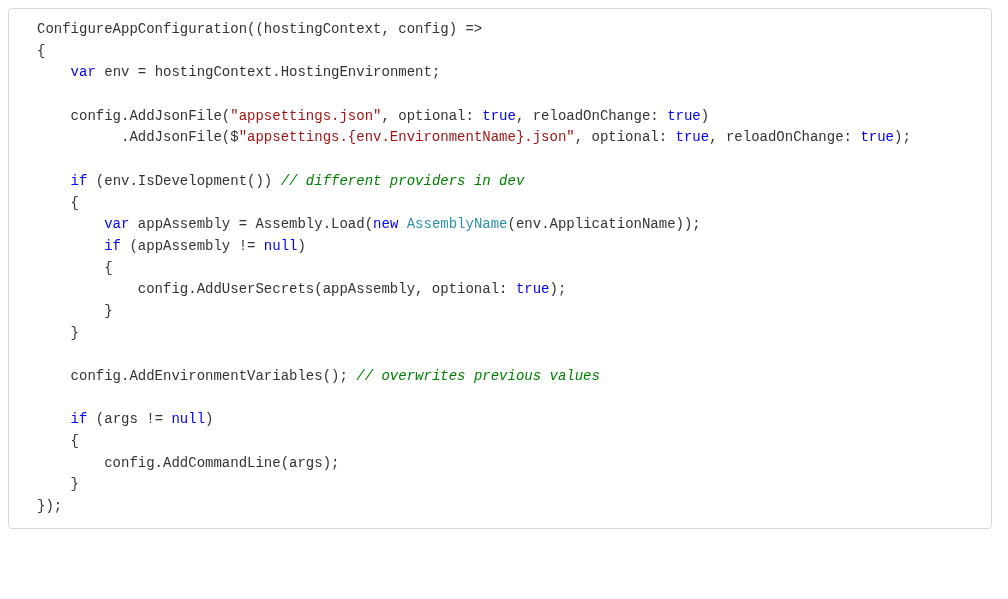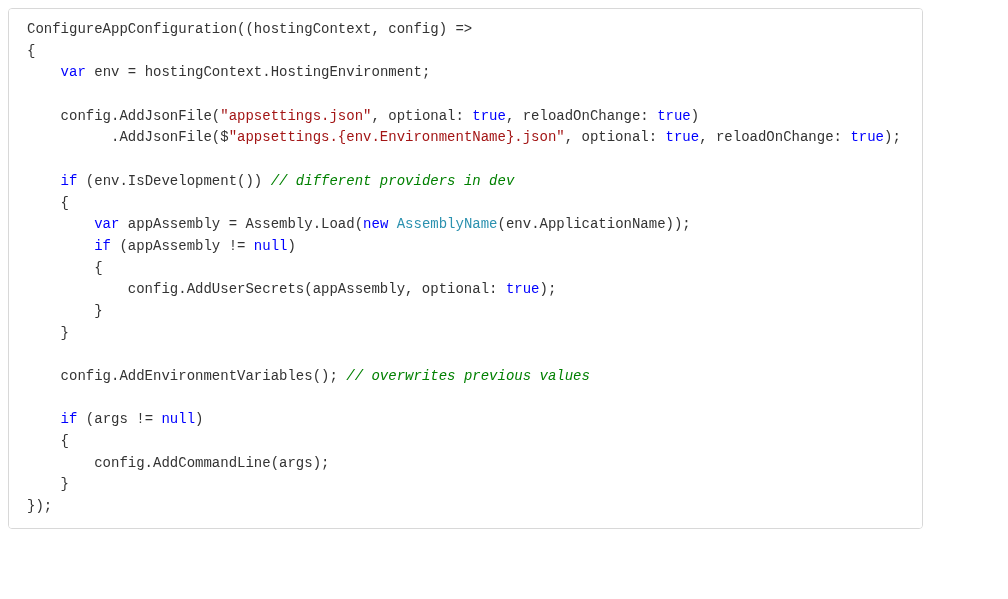--- a/index.html
+++ b/index.html
@@ -6,23 +6,23 @@
     margin: 0;
     padding: 8px;
     background: #ffffff;
     font-family: -apple-system, BlinkMacSystemFont, "Segoe UI", Helvetica, Arial, sans-serif;
   }
   .code-container {
     border: 1px solid #d8d8d8;
     border-radius: 4px;
     background: #ffffff;
     overflow-x: scroll;
-    padding: 10px 14px 10px 18px;
+    padding: 10px 14px 10px 28px;
     box-sizing: border-box;
-    width: 915px;
+    width: 984px;
     scrollbar-color: #c1c1c1 #f1f1f1;
   }
   .code-container::-webkit-scrollbar {
     height: 14px;
   }
   .code-container::-webkit-scrollbar-track {
     background: #ededed;
     border: 1px solid #dddddd;
   }
   .code-container::-webkit-scrollbar-thumb {

